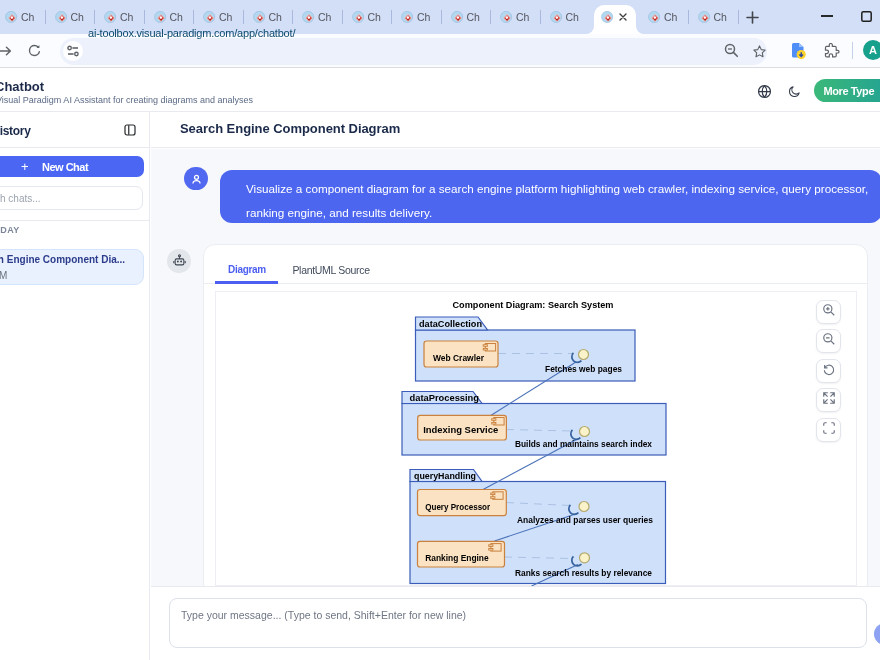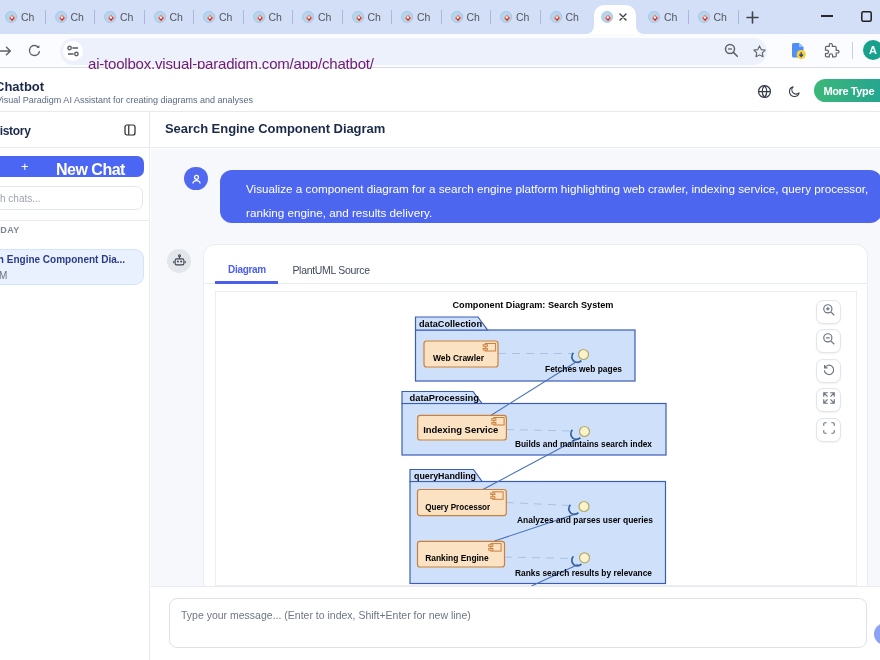--- a/index.html
+++ b/index.html
@@ -163,21 +163,21 @@
   </svg>
 
 <div class="abs" style="left:60px;top:37.5px;width:707px;height:27px;background:#edf1fb;border-radius:13.5px;"></div>
 <div class="abs" style="left:62.5px;top:41px;width:20px;height:20px;background:#fff;border-radius:50%;"></div>
 <svg class="abs" style="left:66.5px;top:45px;" width="12" height="12" viewBox="0 0 12 12">
     <circle cx="2.6" cy="3" r="1.7" fill="none" stroke="#5f6368" stroke-width="1.4"></circle>
     <path d="M5.4 3 H11" stroke="#5f6368" stroke-width="1.6"></path>
     <circle cx="9.4" cy="9" r="1.7" fill="none" stroke="#5f6368" stroke-width="1.4"></circle>
     <path d="M1 9 H6.6" stroke="#5f6368" stroke-width="1.6"></path>
   </svg>
-<div class="abs" style="left:88px;top:55px;font-size:15px;letter-spacing:-0.2px;color:#701a75;">ai-toolbox.visual-paradigm.com/app/chatbot/</div>
+<div class="abs" style="left:88px;top:27px;font-size:11px;letter-spacing:-0.2px;color:#0c4a6e;">ai-toolbox.visual-paradigm.com/app/chatbot/</div>
 <svg class="abs" style="left:724px;top:43px;" width="15" height="15" viewBox="0 0 15 15">
     <circle cx="6" cy="6" r="4.5" fill="none" stroke="#5f6368" stroke-width="1.5"></circle>
     <path d="M9.4 9.4 L13.3 13.3" stroke="#5f6368" stroke-width="1.6" stroke-linecap="round"></path>
     <path d="M4 6 H8" stroke="#5f6368" stroke-width="1.3"></path>
   </svg>
 <svg class="abs" style="left:752px;top:43.5px;" width="15" height="15" viewBox="0 0 24 24">
     <path d="M12 3 L14.8 9 L21 9.8 L16.5 14.2 L17.6 20.5 L12 17.4 L6.4 20.5 L7.5 14.2 L3 9.8 L9.2 9 Z" fill="none" stroke="#5f6368" stroke-width="1.8" stroke-linejoin="round"></path>
   </svg>
 
 <svg class="abs" style="left:789px;top:42px;" width="18" height="18" viewBox="0 0 18 18">
@@ -207,31 +207,31 @@
 
 <div class="abs" style="left:0;top:112px;width:150px;height:548px;background:#fff;border-right:1px solid #e7eaf0;"></div>
 <div class="abs" style="left:-8.7px;top:124px;font-size:12px;font-weight:bold;letter-spacing:-0.3px;color:#1b2a4a;">History</div>
 <svg class="abs" style="left:124px;top:123.5px;" width="12" height="12" viewBox="0 0 24 24" fill="none" stroke="#26282c" stroke-width="2.4">
     <rect x="2" y="2" width="20" height="20" rx="4"></rect>
     <path d="M9.5 2.5 V21.5"></path>
   </svg>
 <div class="abs" style="left:0;top:147px;width:150px;height:1px;background:#e8eaf0;"></div>
 <div class="abs" style="left:-22px;top:155.5px;width:166px;height:21.5px;border-radius:7px;background:#4a66f2;"></div>
 <div class="abs" style="left:21px;top:159px;color:#fff;font-size:13px;">+</div>
-<div class="abs" style="left:56px;top:161px;color:#fff;font-size:16px;font-weight:bold;letter-spacing:-0.5px;">New Chat</div>
+<div class="abs" style="left:42px;top:161px;color:#fff;font-size:11px;font-weight:bold;letter-spacing:-0.5px;">New Chat</div>
 <div class="abs" style="left:-22px;top:186.3px;width:165px;height:23.5px;border-radius:7px;background:#fff;border:1px solid #e3e7ef;"></div>
 <div class="abs" style="left:-26.1px;top:193px;font-size:10px;color:#9ca3af;">Search chats...</div>
 <div class="abs" style="left:0;top:219.5px;width:150px;height:1px;background:#e8eaf0;"></div>
 <div class="abs" style="left:-12.8px;top:225px;font-size:9px;font-weight:bold;letter-spacing:0.4px;color:#7c8698;">TODAY</div>
 <div class="abs" style="left:-75px;top:248.5px;width:219px;height:36.5px;border-radius:9px;background:#e9f1fe;border:1px solid #d4e4fc;"></div>
 <div class="abs" style="left:-29.4px;top:253.5px;font-size:10px;font-weight:bold;color:#2c3c8c;">Search Engine Component Dia...</div>
 <div class="abs" style="left:-30px;top:269.5px;font-size:10px;color:#6b7280;">2:39 PM</div>
 
 <div class="abs" style="left:151px;top:112px;width:729px;height:36px;background:#fff;border-bottom:1px solid #e8eaf0;"></div>
-<div class="abs" style="left:165px;top:120.5px;font-size:13px;font-weight:bold;letter-spacing:-0.05px;color:#1b2a4a;">Search Engine Component Diagram</div>
+<div class="abs" style="left:180px;top:120.5px;font-size:13px;font-weight:bold;letter-spacing:-0.05px;color:#1b2a4a;">Search Engine Component Diagram</div>
 <div class="abs" style="left:151px;top:149px;width:729px;height:437px;background:#f7f8fb;"></div>
 
 <div class="abs" style="left:184px;top:166.5px;width:23.5px;height:23.5px;border-radius:50%;background:#5168f1;"></div>
 <svg class="abs" style="left:190px;top:172.5px;" width="13" height="13" viewBox="0 0 24 24" fill="none" stroke="#fff" stroke-width="2.4">
     <circle cx="12" cy="8" r="3.6"></circle>
     <path d="M5.5 19.5 a6.5 5.5 0 0 1 13 0"></path>
   </svg>
 <div class="abs" style="left:220px;top:169.5px;width:662px;height:53.5px;border-radius:12px;background:#4c66f0;"></div>
 <div class="abs" style="left:246px;top:176.5px;width:650px;font-size:11.7px;line-height:24px;color:#fff;">Visualize a component diagram for a search engine platform highlighting web crawler, indexing service, query processor, ranking engine, and results delivery.</div>
 
@@ -345,14 +345,14 @@
     <div class="abs" style="left:816px;top:388.4px;width:25px;height:24px;background:#fff;border:1px solid #e2e5ec;border-radius:7px;box-shadow:0 1px 2px rgba(0,0,0,0.06);text-align:center;line-height:22px;"><svg width="14" height="14" viewBox="0 0 24 24" fill="none" stroke="#6b7280" stroke-width="2">
         <path d="M14 3 h7 v7 M21 3 L14.5 9.5 M10 21 H3 v-7 M3 21 L9.5 14.5 M3 10 V3 h7 M3 3 l6.5 6.5 M21 14 v7 h-7 M21 21 l-6.5 -6.5"></path>
       </svg></div>
     <div class="abs" style="left:816px;top:418px;width:25px;height:24px;background:#fff;border:1px solid #e2e5ec;border-radius:7px;box-shadow:0 1px 2px rgba(0,0,0,0.06);text-align:center;line-height:22px;"><svg width="14" height="14" viewBox="0 0 24 24" fill="none" stroke="#6b7280" stroke-width="2">
         <path d="M3 8 V5 a2 2 0 0 1 2 -2 h3 M16 3 h3 a2 2 0 0 1 2 2 v3 M21 16 v3 a2 2 0 0 1 -2 2 h-3 M8 21 H5 a2 2 0 0 1 -2 -2 v-3"></path>
       </svg></div>
   </div>
 
 <div class="abs" style="left:151px;top:586px;width:729px;height:74px;background:#fff;border-top:1px solid #e8eaf0;"></div>
 <div class="abs" style="left:169px;top:598px;width:698px;height:50px;background:#fff;border:1px solid #dde1ea;border-radius:8px;"></div>
-<div class="abs" style="left:181px;top:608.5px;font-size:10.5px;color:#6f7684;">Type your message... (Enter to index, Shift+Enter for new line)</div>
+<div class="abs" style="left:181px;top:608.5px;font-size:10.5px;color:#6f7684;">Type your message... (Type to send, Shift+Enter for new line)</div>
 <div class="abs" style="left:874px;top:623px;width:22px;height:22px;border-radius:50%;background:#8da2f2;"></div>
 
 </body></html>

